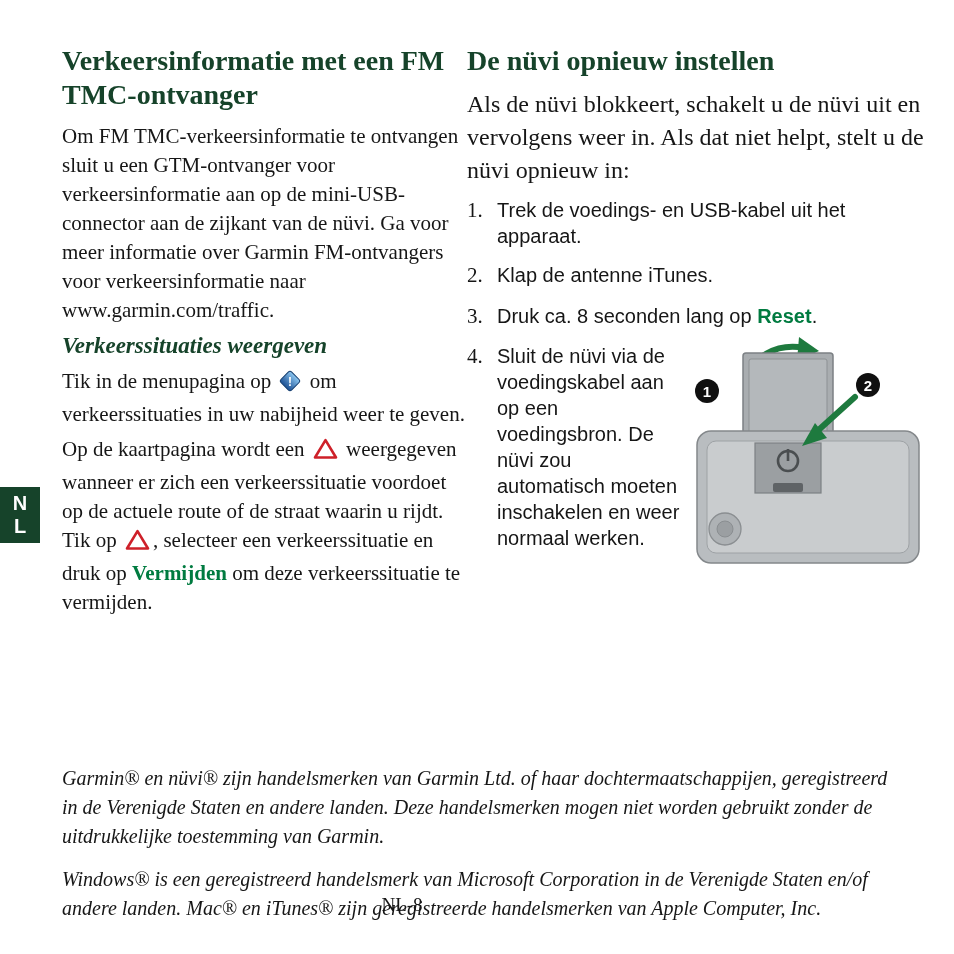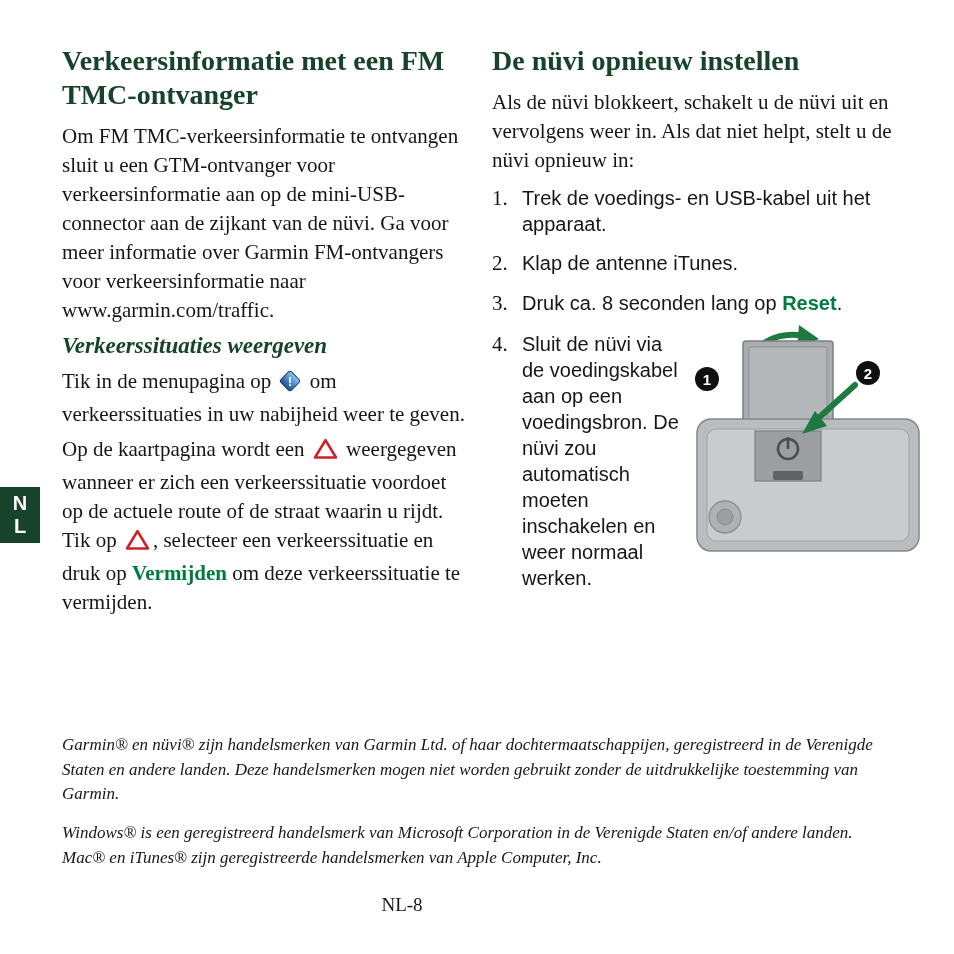--- a/index.html
+++ b/index.html
@@ -6,41 +6,41 @@
     --heading_green:#16432a;
     --accent_green:#007B40;
     --arrow_green:#1E7A3E;
     --warning_red:#CE2029;
     --tab_bg:#16432a;
   }
   *{box-sizing:border-box;margin:0;padding:0;}
   html,body{width:954px;height:954px;}
   body{background:#ffffff;font-family:"Liberation Serif",serif;color:#161616;}
   .page{position:relative;width:954px;height:954px;background:#fff;padding:44px 30px 0 62px;overflow:hidden;}
-  .columns{display:flex;gap:25px;}
+  .columns{display:flex;}
   .col-left{flex:0 0 405px;}
   .col-right{flex:1 1 auto;min-width:0;}
   h1.heading{font-family:"Liberation Serif",serif;font-weight:bold;color:var(--heading_green);font-size:28px;line-height:1.22;margin-bottom:10px;}
   p.body{font-size:21px;line-height:1.38;margin-bottom:6px;}
   h2.subheading{font-family:"Liberation Serif",serif;font-style:italic;font-weight:bold;color:var(--heading_green);font-size:23px;margin-top:8px;margin-bottom:8px;}
   .accent-bold{color:var(--accent_green);font-weight:bold;margin-top:20px;}
   .icon-inline{display:inline-block;vertical-align:-4px;margin:0 3px;}
   
-  .intro{font-size:21px;line-height:1.38;margin-bottom:10px;}
+  .intro{font-size:24px;line-height:1.38;margin-bottom:10px;}
   .steps{margin-top:4px;}
   .step{display:flex;gap:12px;margin-bottom:13px;font-family:"Liberation Sans",sans-serif;font-size:20px;line-height:1.3;}
   .step .num{flex:0 0 18px;font-family:"Liberation Serif",serif;font-size:21px;}
   .step-body{flex:1 1 auto;min-width:0;}
   .figure{float:right;width:237px;margin-left:4px;margin-top:-8px;}
   
   .nl-tab{position:absolute;left:0;top:487px;width:40px;height:56px;background:var(--tab_bg);color:#fff;
     font-family:"Liberation Sans",sans-serif;font-weight:bold;font-size:20px;line-height:1.15;
     display:flex;flex-direction:column;align-items:center;justify-content:center;}
   
-  .footer{position:absolute;left:62px;right:58px;top:733px;font-style:italic;font-size:17px;line-height:1.45;}
+  .footer{position:absolute;left:62px;right:58px;top:764px;font-style:italic;font-size:20px;line-height:1.45;}
   .footer p{margin-bottom:14px;}
   .page-number{position:absolute;left:0;top:894px;width:804px;text-align:center;font-size:19px;}
 </style>
 </head>
 <body>
 
 <div class="page">
 
   <div class="nl-tab">
     <span>N</span>

